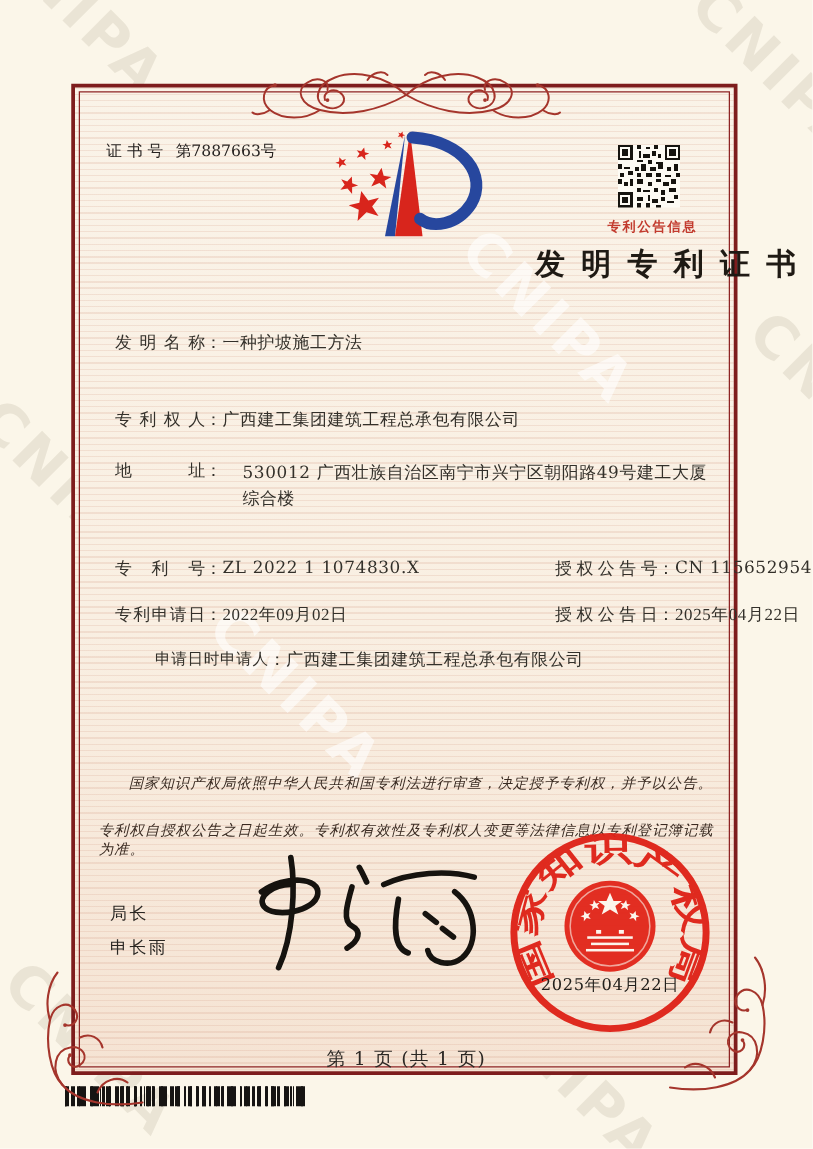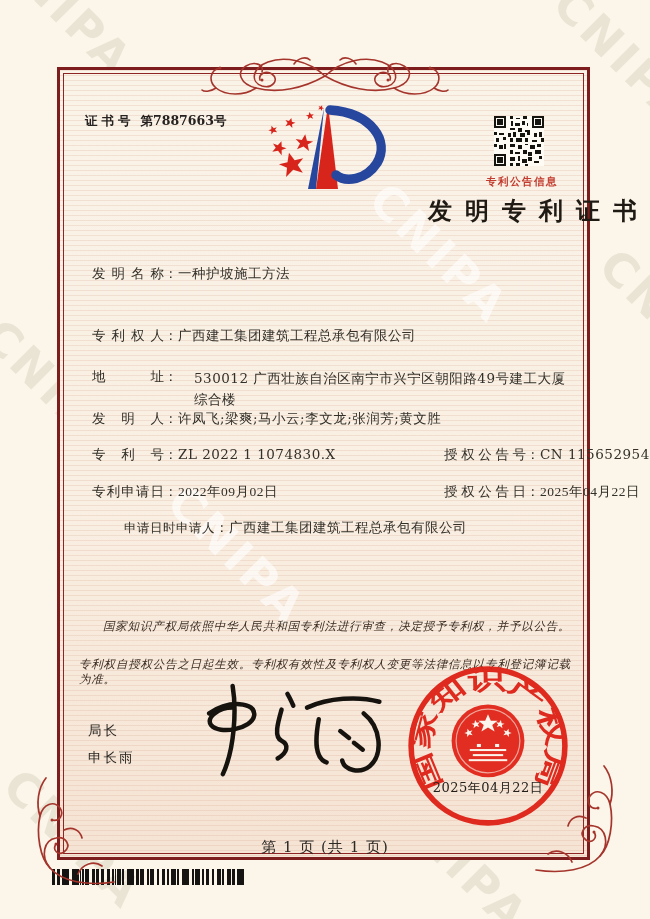--- a/index.html
+++ b/index.html
@@ -38,21 +38,21 @@
   .frame::after{
     content:"";
     position:absolute;inset:3px;
     border:1px solid #8e2424;
     pointer-events:none;
   }
   .orn{position:absolute;z-index:6;}
   
   .certno{
     position:absolute;left:85px;top:113px;z-index:5;
-    font-size:12.5px;color:#262220;font-weight:bold;
+    font-size:12.5px;color:#262220;
   }
   .certno .lab{letter-spacing:4px;margin-right:6px;}
   .logo{position:absolute;left:266px;top:103px;z-index:5;}
   .qr{position:absolute;left:494px;top:116px;z-index:5;}
   .qr-label{
     position:absolute;left:472px;top:175px;width:100px;z-index:5;
     text-align:center;font-size:10.5px;letter-spacing:1.5px;
     color:#c23b2e;font-weight:bold;
   }
   .title{
@@ -244,23 +244,20 @@
   </div>
 
   <div class="row" style="top:265px;">
     <span class="flabel">发明名称</span><span class="colon">：</span><span class="fvalue">一种护坡施工方法</span>
   </div>
 
   <div class="row" style="top:368px;">
     <span class="flabel">地址</span><span class="colon">：</span><span class="fvalue addrval"><span>530012 广西壮族自治区南宁市兴宁区朝阳路49号建工大厦</span><br><span>综合楼</span></span>
   </div>
 
-  <div class="row" style="top:410px;">
-    <span class="flabel">发明人</span><span class="colon">：</span><span class="fvalue">许凤飞;梁爽;马小云;李文龙;张润芳;黄文胜</span>
-  </div>
 
   <div class="row" style="top:446px;">
     <span class="flabel">专利号</span><span class="colon">：</span><span class="fvalue">ZL 2022 1 1074830.X</span>
     <span class="pair-right">
       <span class="flabel">授权公告号</span><span class="colon">：</span><span class="fvalue">CN 115652954 B</span>
     </span>
   </div>
 
   <div class="row" style="top:483px;font-family:Liberation Serif, serif;">
     <span class="flabel">专利申请日</span><span class="colon">：</span><span class="fvalue">2022年09月02日</span>

